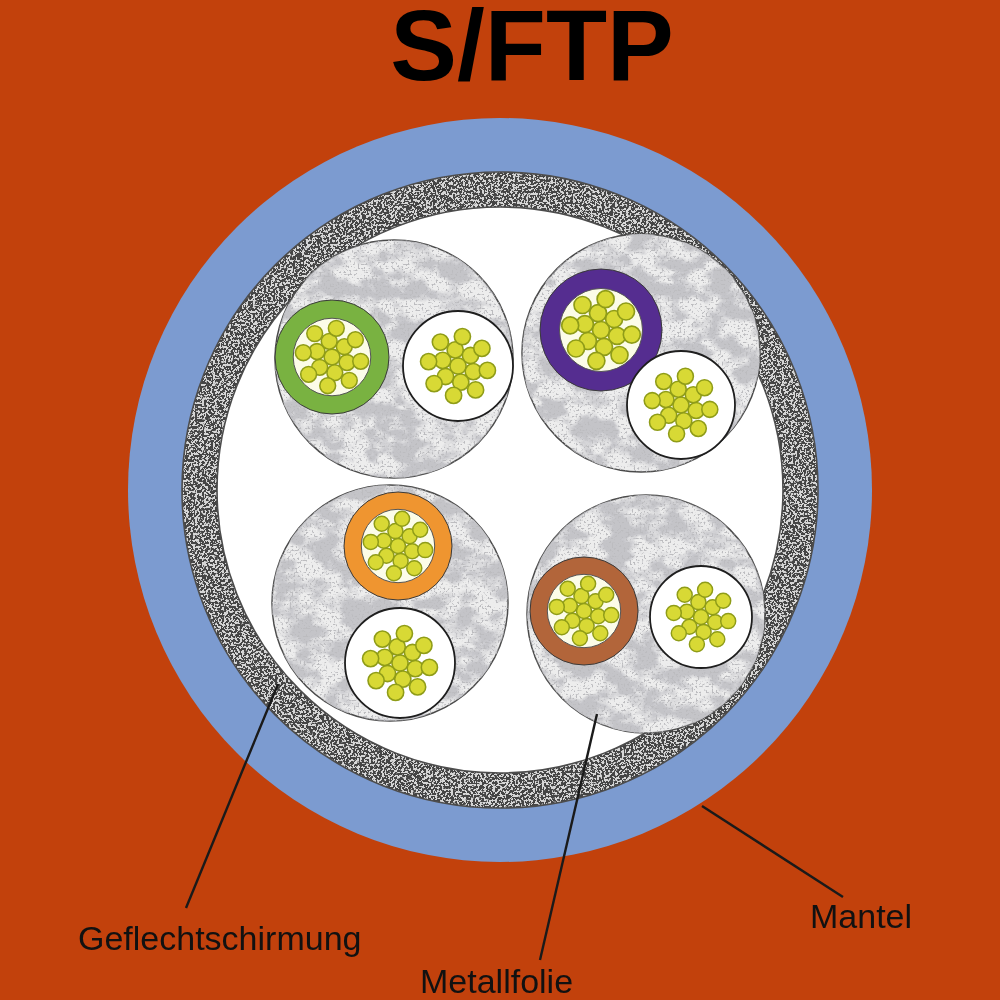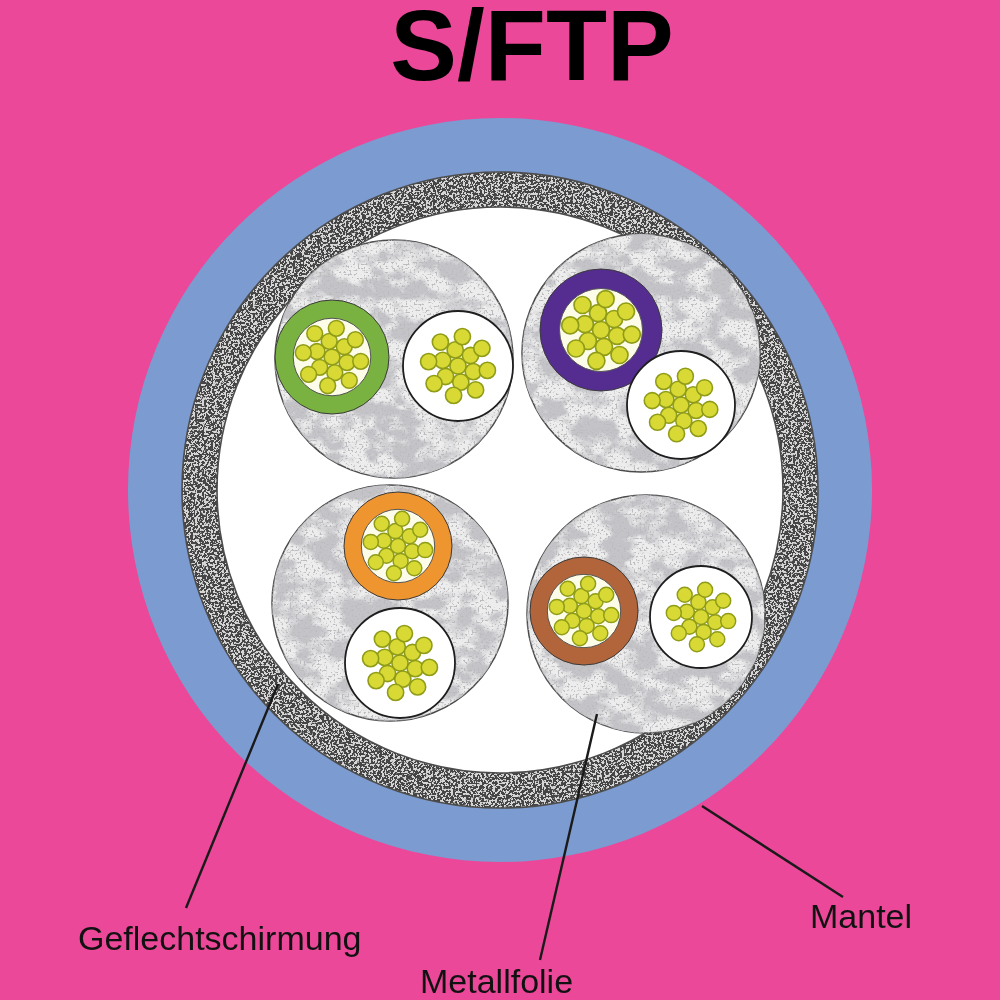--- a/index.html
+++ b/index.html
@@ -4,21 +4,21 @@
 <style>
   html, body {
     margin: 0;
     padding: 0;
     background: #ffffff;
   }
   .stage {
     position: relative;
     width: 1000px;
     height: 1000px;
-    background: #ec4899;
+    background: #c2410c;
     font-family: "Liberation Sans", sans-serif;
     overflow: hidden;
   }
   svg { display: block; }
   .title-text {
     font-family: "Liberation Sans", sans-serif;
     font-weight: bold;
     font-size: 100px;
     fill: #000000;
   }

